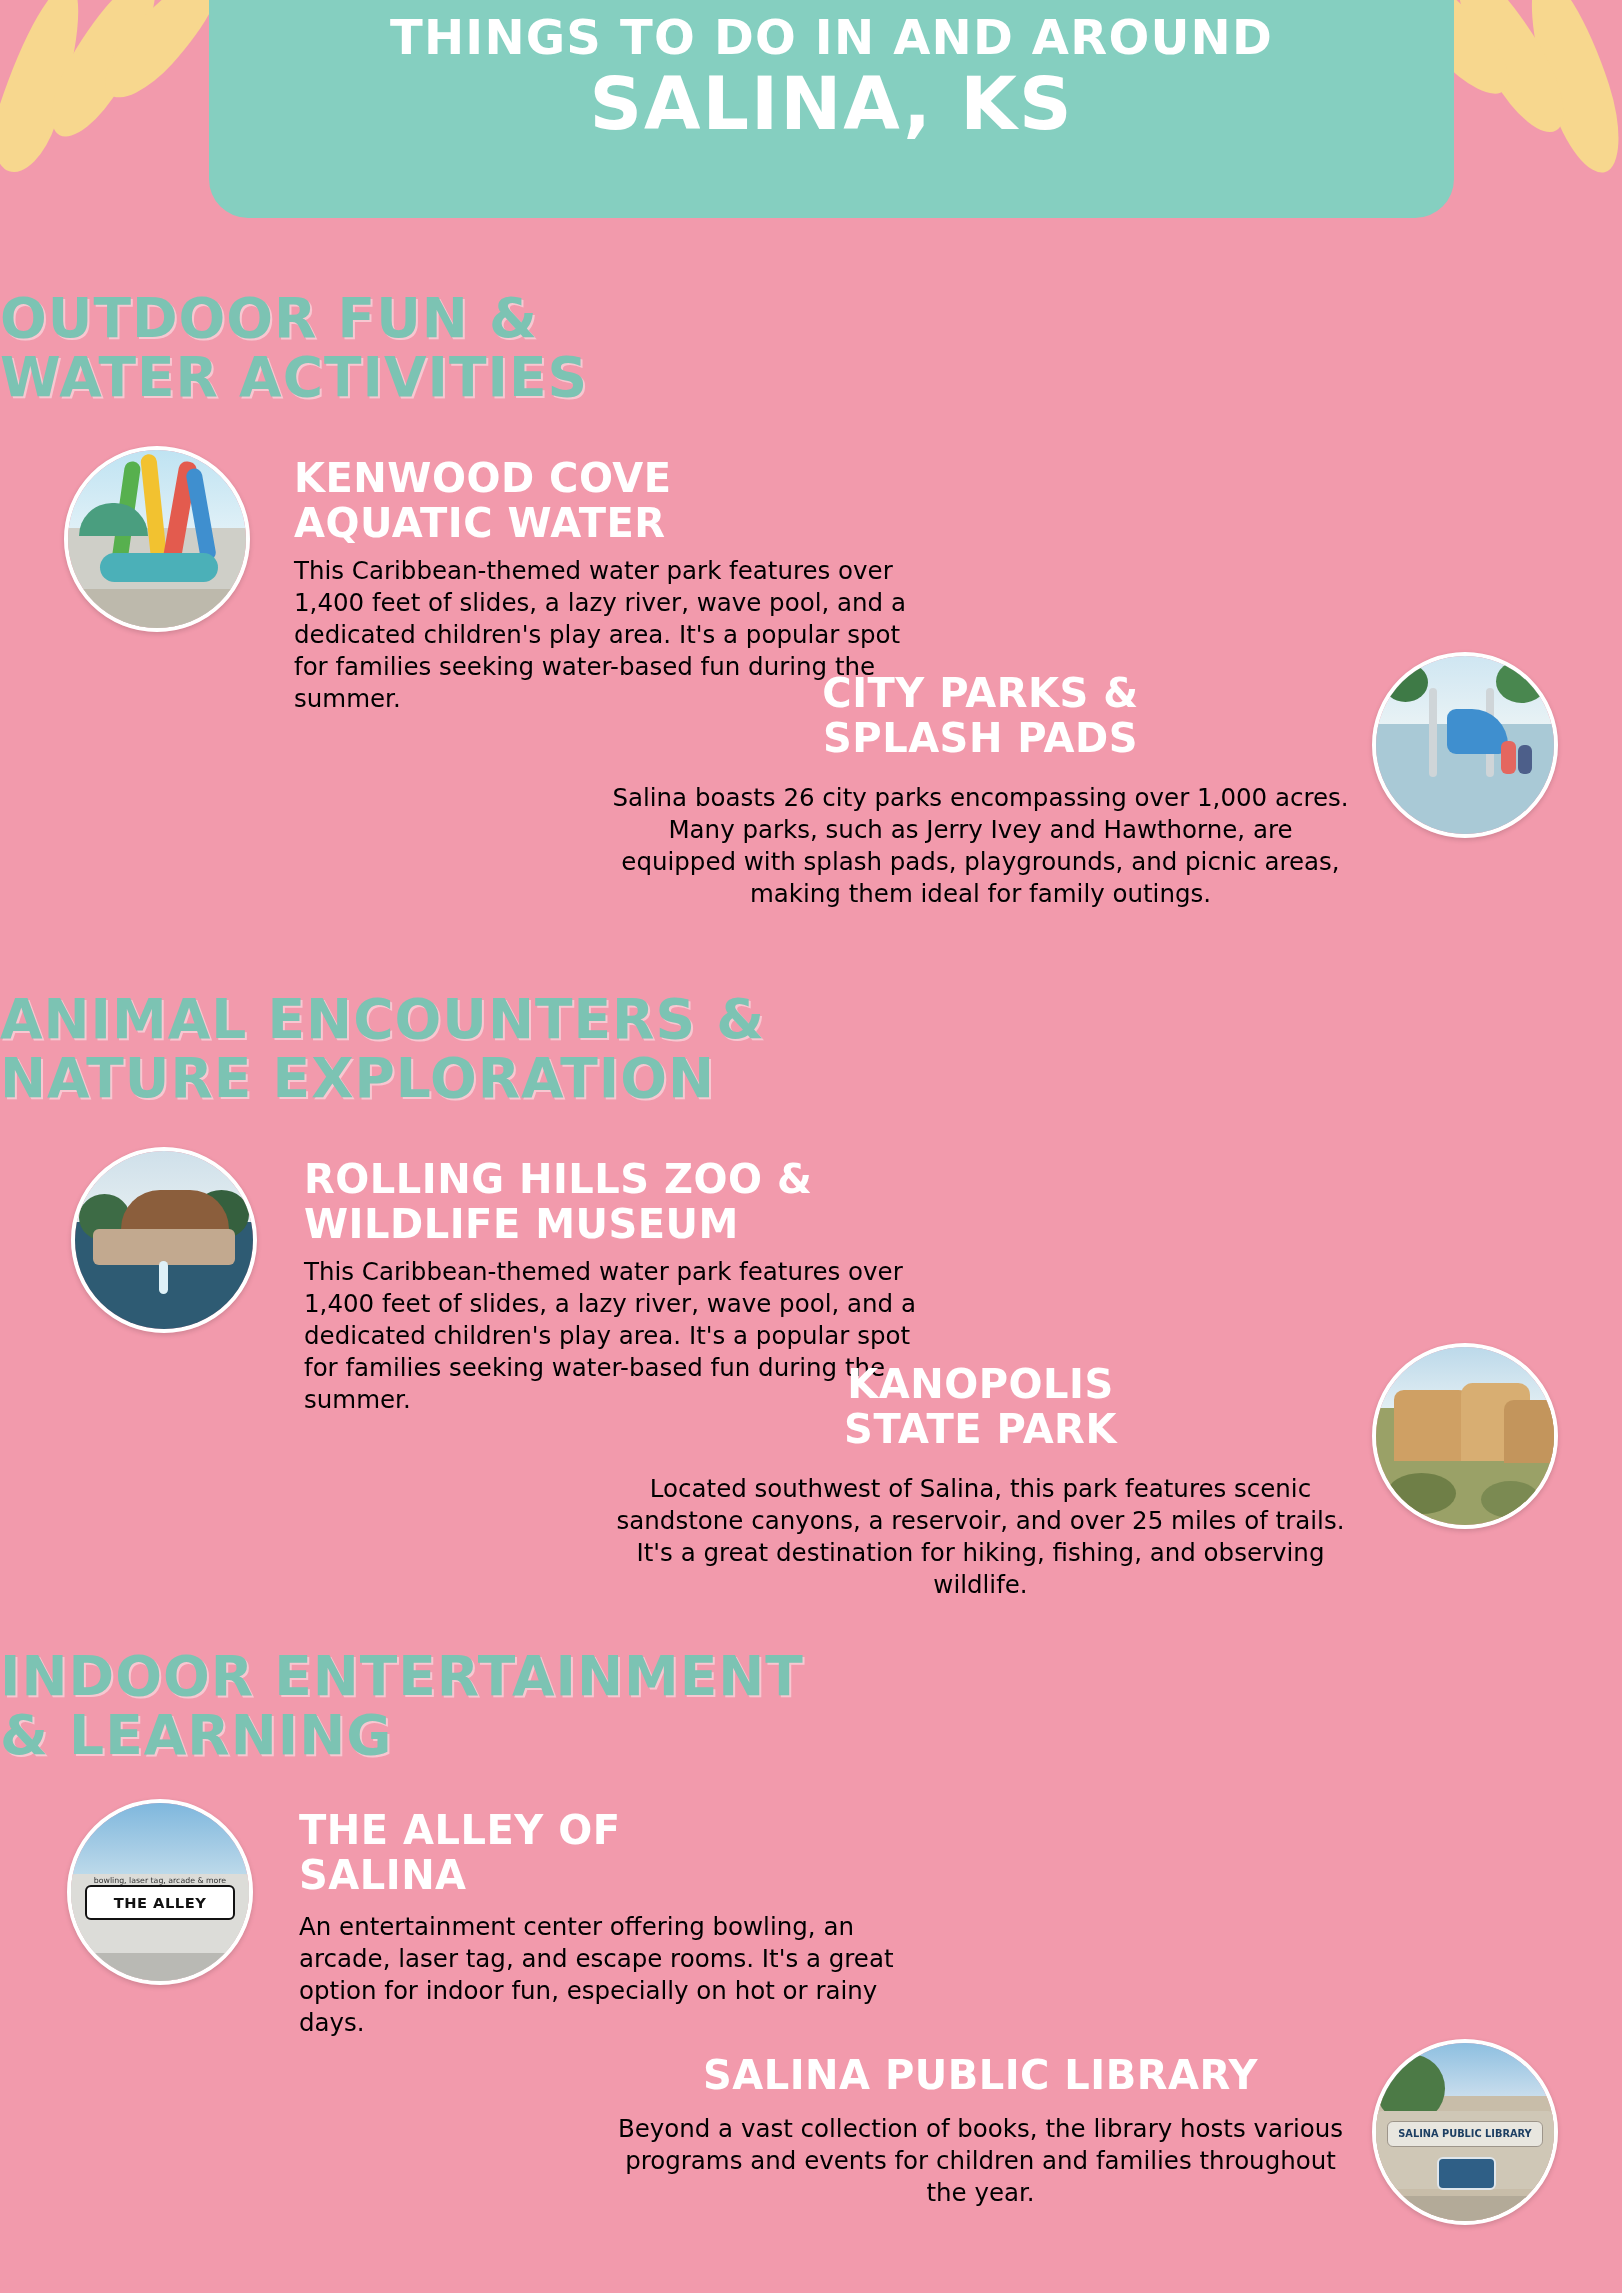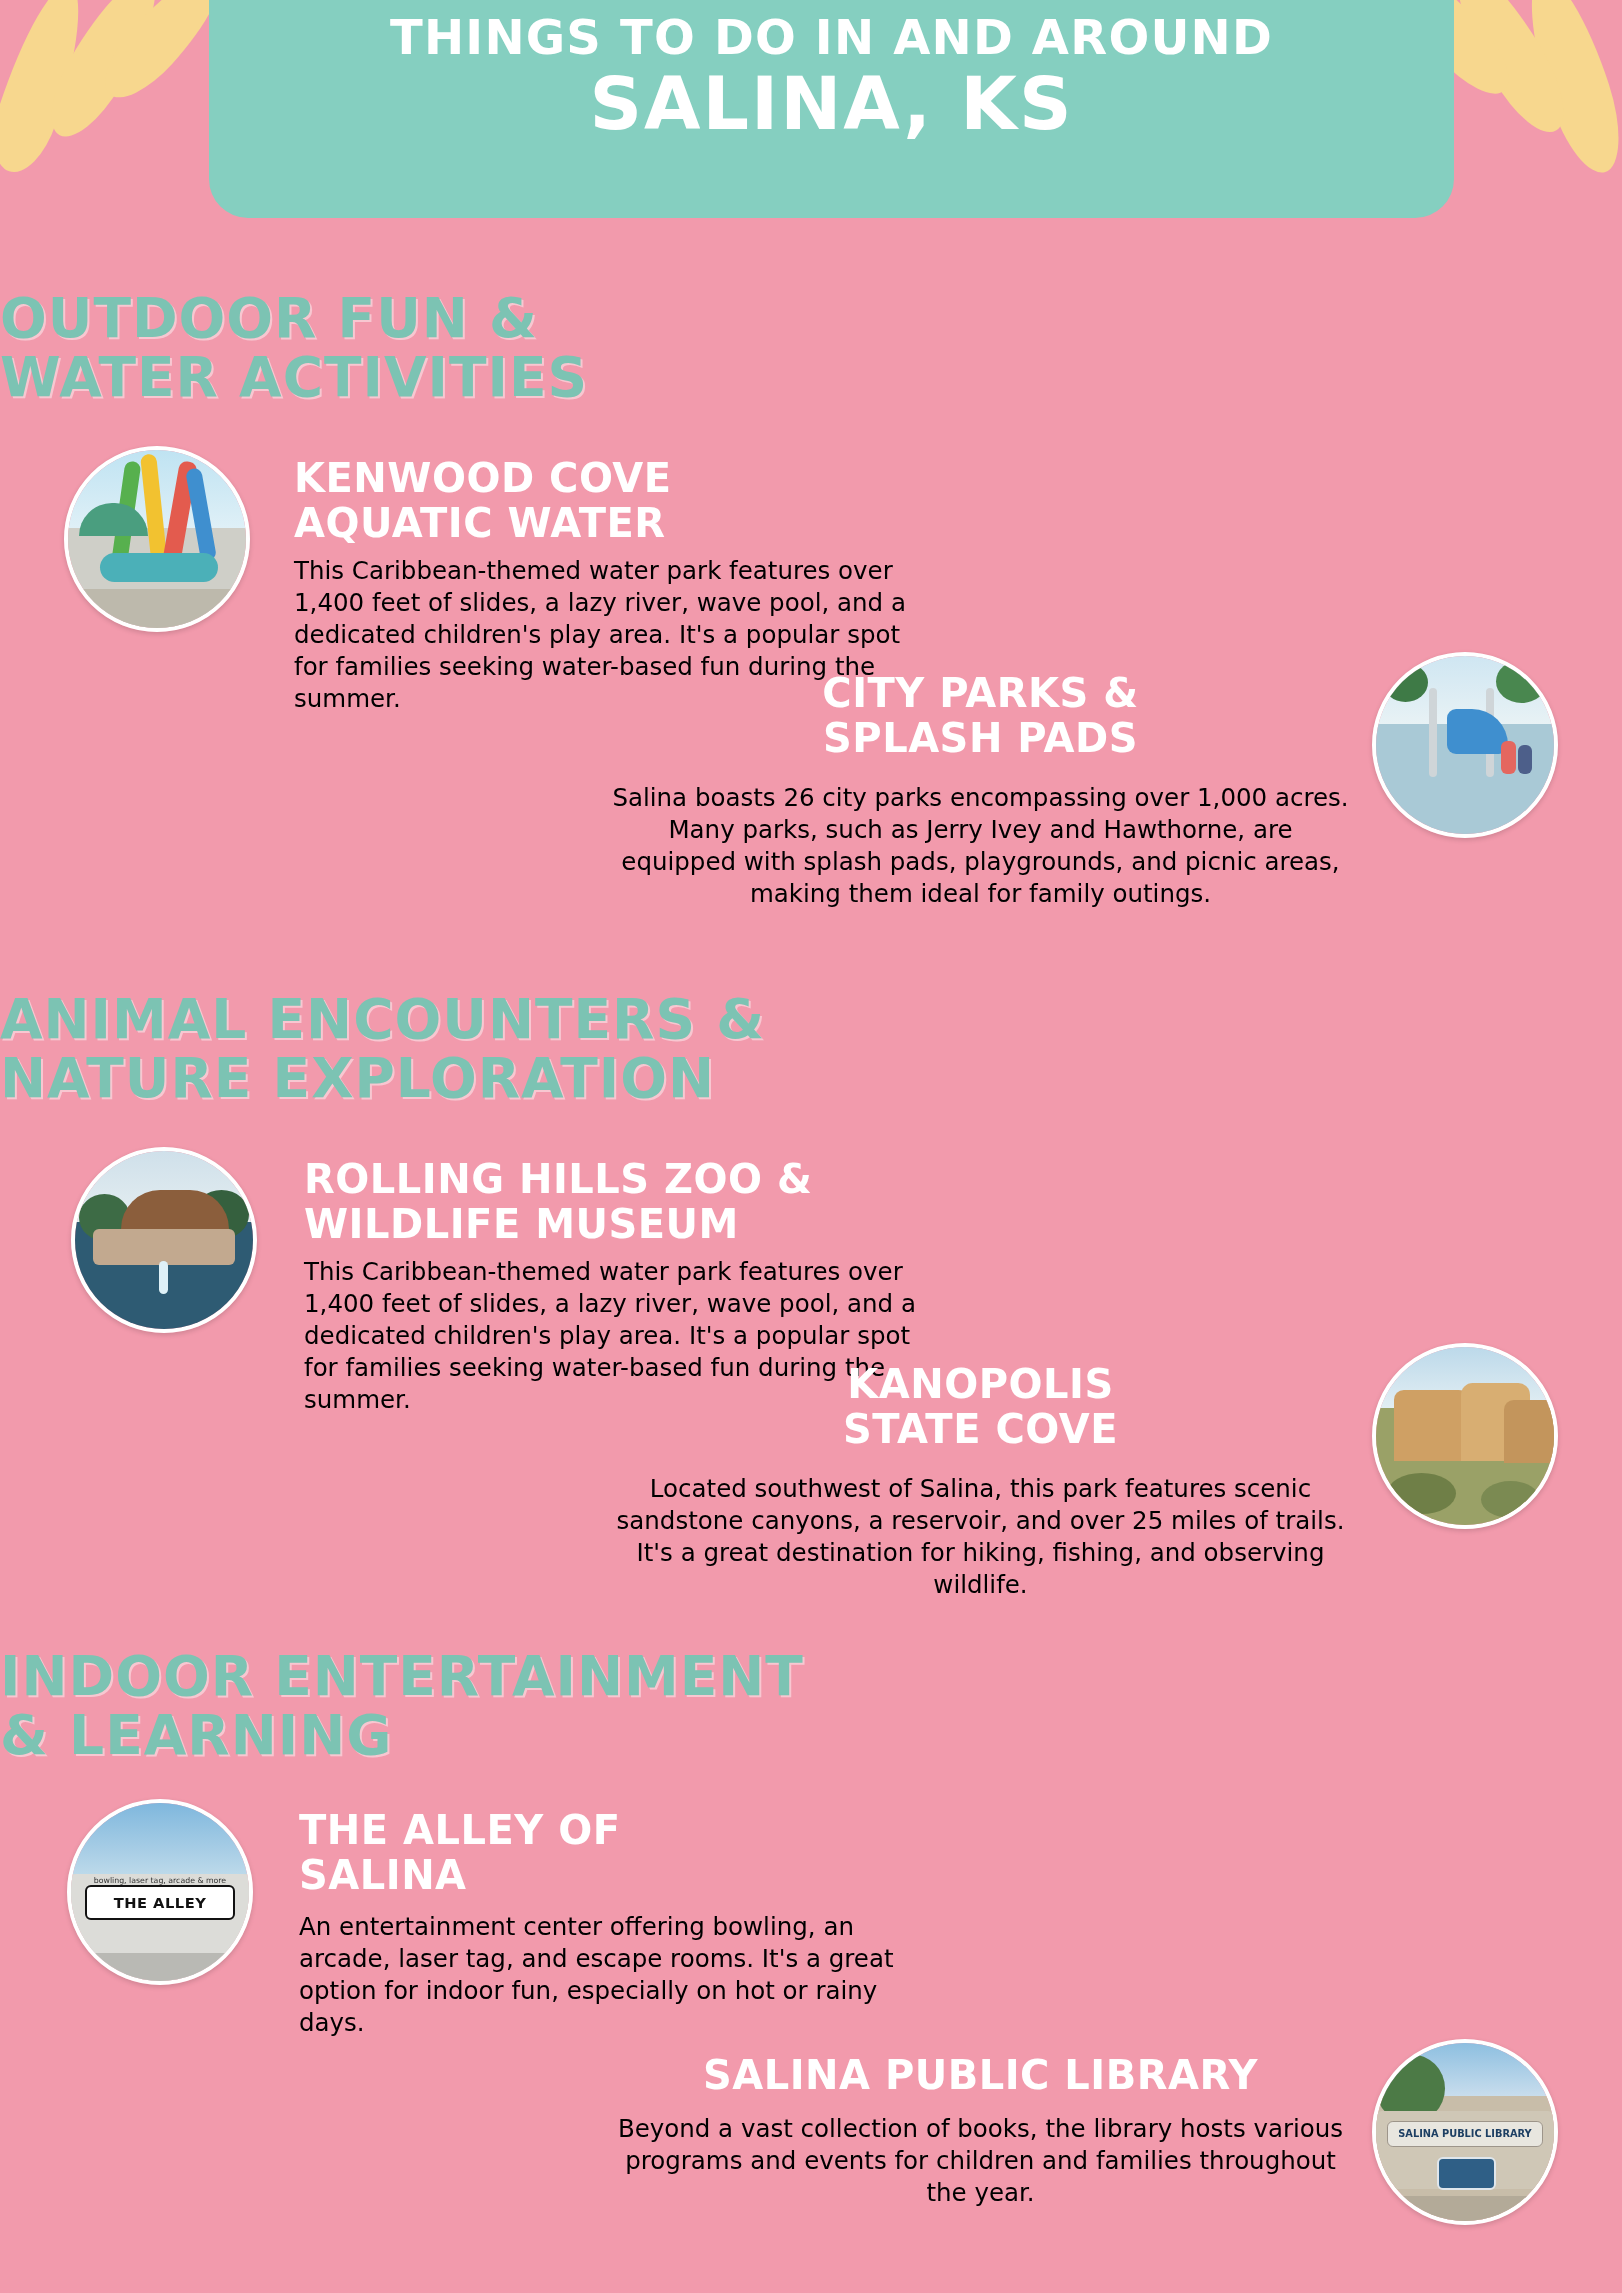--- a/index.html
+++ b/index.html
@@ -288,21 +288,21 @@
   <div class="blob rock1"></div>
     <div class="blob rock2"></div>
     <div class="blob rock3"></div>
   <div class="blob bush"></div>
     <div class="blob bush2"></div>
 </div>
 
 <div class="entry right-align" style="left:608px; top:1362px; width:745px;">
   <div class="entry-title">
     <div>KANOPOLIS</div>
-    <div>STATE COVE</div>
+    <div>STATE PARK</div>
   </div>
   <div class="entry-body" style="margin-top:21.6px;">Located southwest of Salina, this park features scenic sandstone canyons, a reservoir, and over 25 miles of trails. It's a great destination for hiking, fishing, and observing wildlife.</div>
 </div>
 
 <div class="section-title" style="top:1647px;">
   <div>INDOOR ENTERTAINMENT</div>
   <div>&amp; LEARNING</div>
 </div>
 
 <div class="photo ph-alley" style="left:67px; top:1799px; width:186px; height:186px;">

